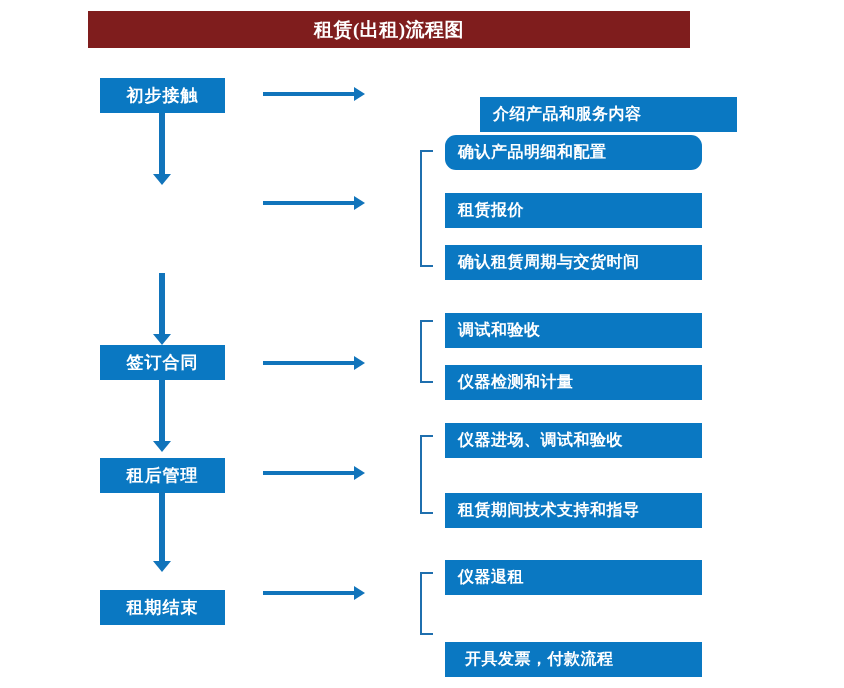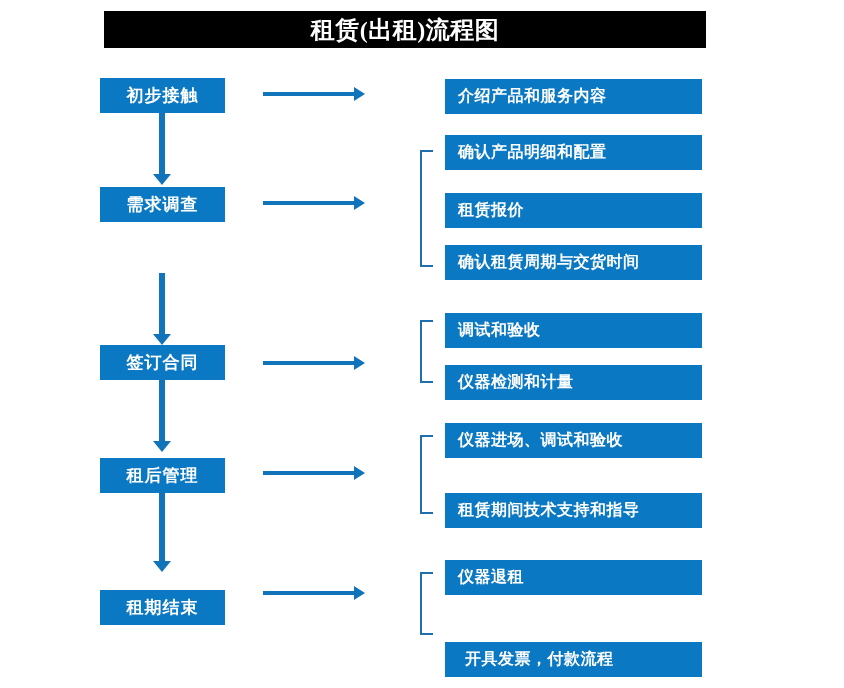--- a/index.html
+++ b/index.html
@@ -17,27 +17,27 @@
   #canvas {
     position: relative;
     width: 844px;
     height: 688px;
     background: #ffffff;
   }
 
   
   .title-bar {
     position: absolute;
-    left: 104px;
+    left: 88px;
     top: 11px;
     width: 602px;
     height: 37px;
-    background: #000000;
+    background: #7f1d1d;
     color: #ffffff;
-    font-size: 24px;
+    font-size: 19px;
     font-weight: bold;
     letter-spacing: 0.5px;
     display: flex;
     align-items: center;
     justify-content: center;
   }
 
   
   .box {
     position: absolute;
@@ -128,37 +128,36 @@
 
   <div class="title-bar">租赁(出租)流程图</div>
 
   <div class="box box-left" style="left:100px; top:78px;">初步接触</div>
 
   <div class="arrow-h" style="left:263px; top:87px; width:102px;">
     <div class="shaft" style="width:92px;"></div>
     <div class="head"></div>
   </div>
 
-  <div class="box box-right" style="top:79px;">介绍产品和服务内容</div>
+  <div class="box box-right" style="top:97px;margin-left:35px;">介绍产品和服务内容</div>
 
   <div class="arrow-v" style="left:153px; top:113px; height:72px;">
     <div class="shaft" style="height:61px;"></div>
     <div class="head"></div>
   </div>
 
-  <div class="box box-left" style="left:100px; top:187px;">需求调查</div>
 
   <div class="arrow-h" style="left:263px; top:196px; width:102px;">
     <div class="shaft" style="width:92px;"></div>
     <div class="head"></div>
   </div>
 
   <div class="bracket" style="top:150px; height:117px;"></div>
 
-  <div class="box box-right" style="top:135px;">确认产品明细和配置</div>
+  <div class="box box-right" style="top:135px;border-radius:11px;">确认产品明细和配置</div>
   <div class="box box-right" style="top:193px;">租赁报价</div>
   <div class="box box-right" style="top:245px;">确认租赁周期与交货时间</div>
 
   <div class="arrow-v" style="left:153px; top:273px; height:72px;">
     <div class="shaft" style="height:61px;"></div>
     <div class="head"></div>
   </div>
 
   <div class="box box-left" style="left:100px; top:345px;">签订合同</div>
 

